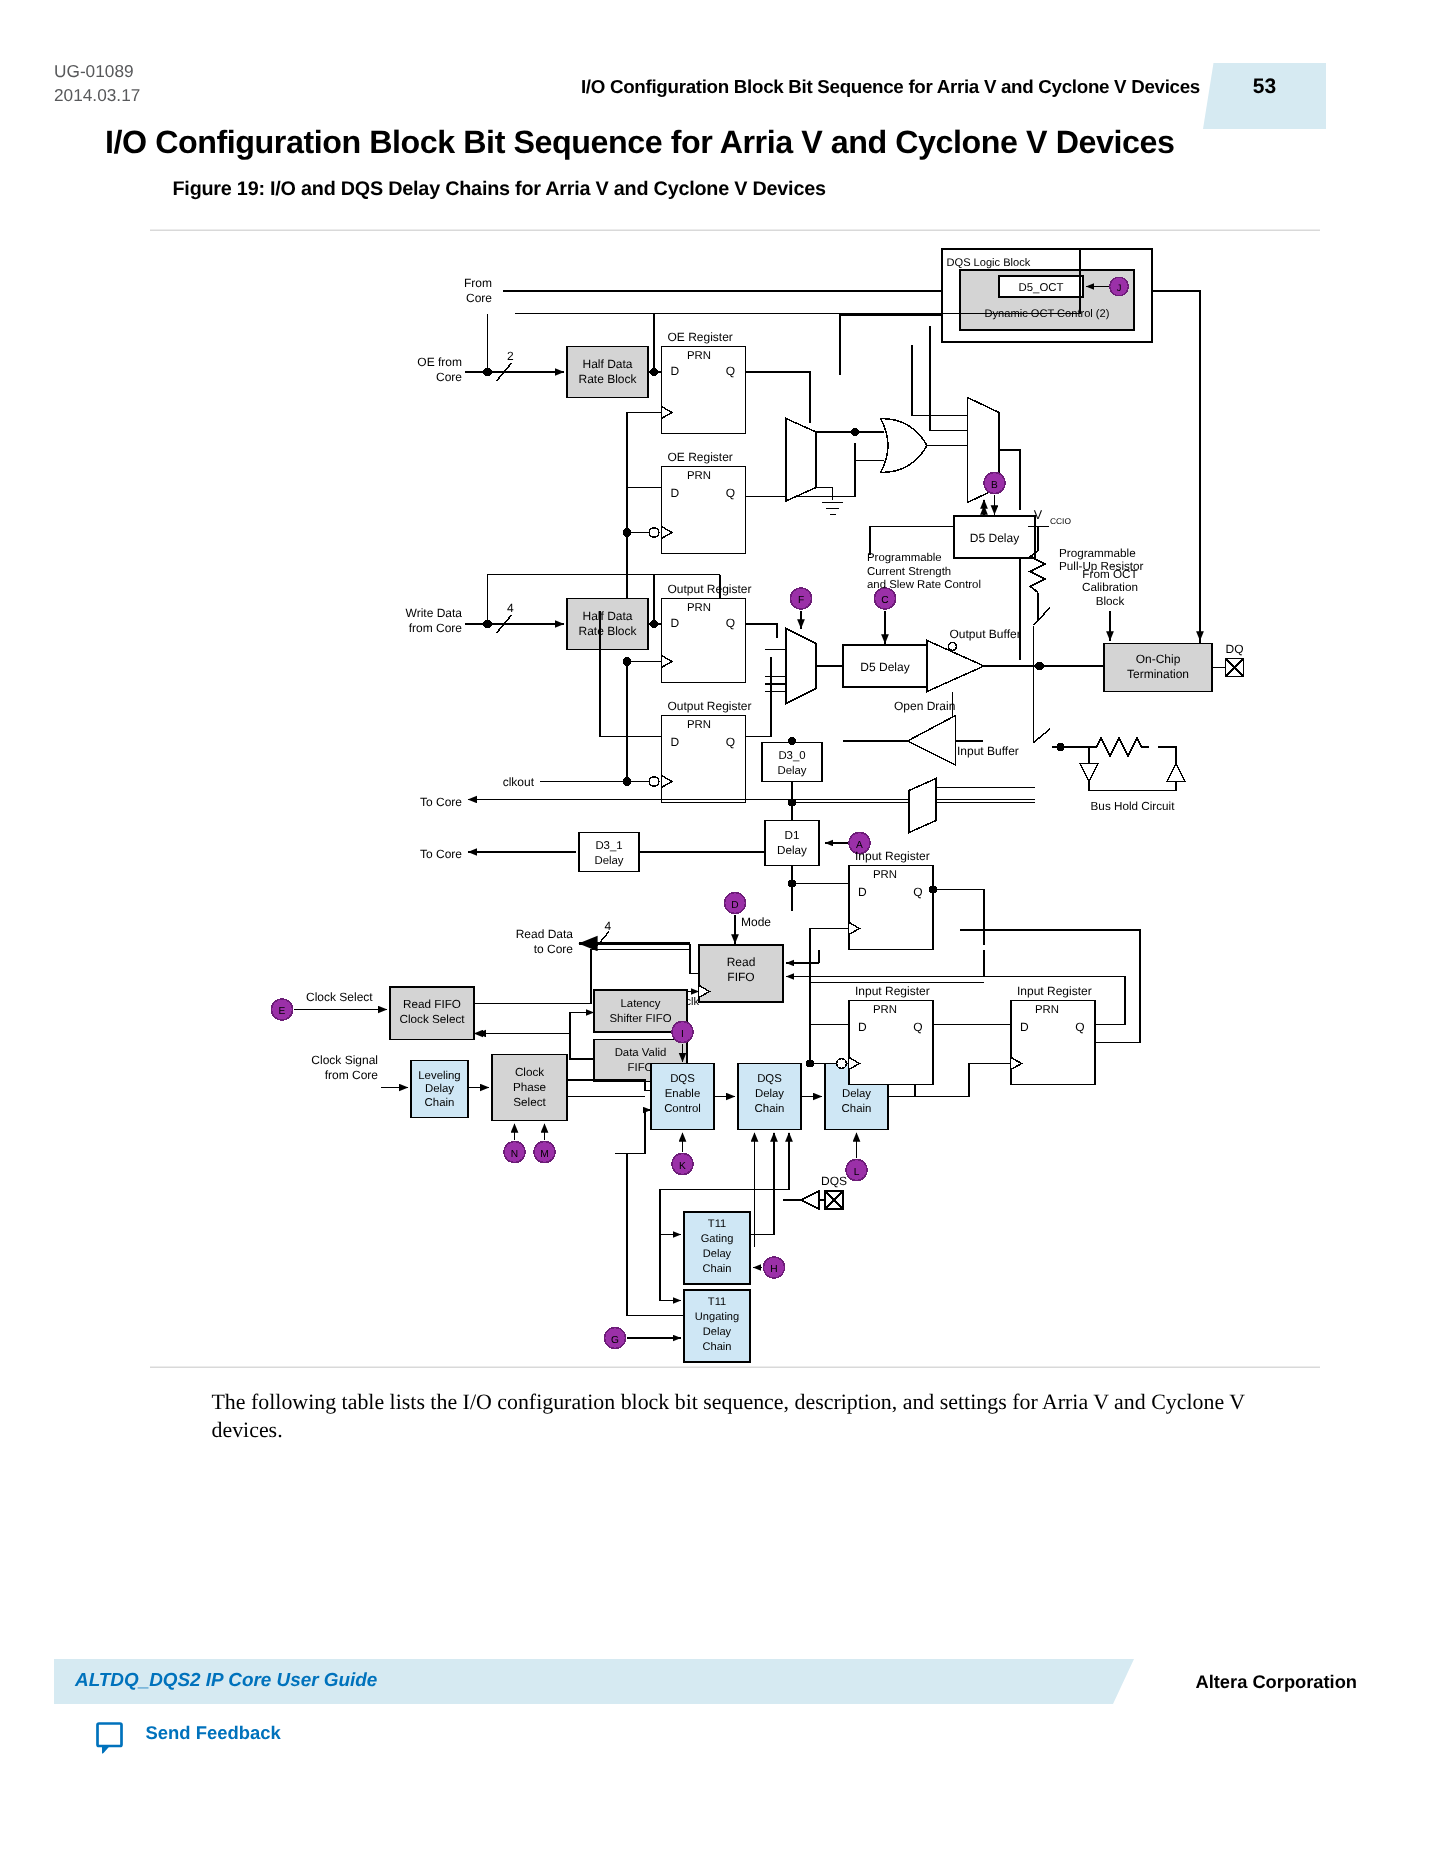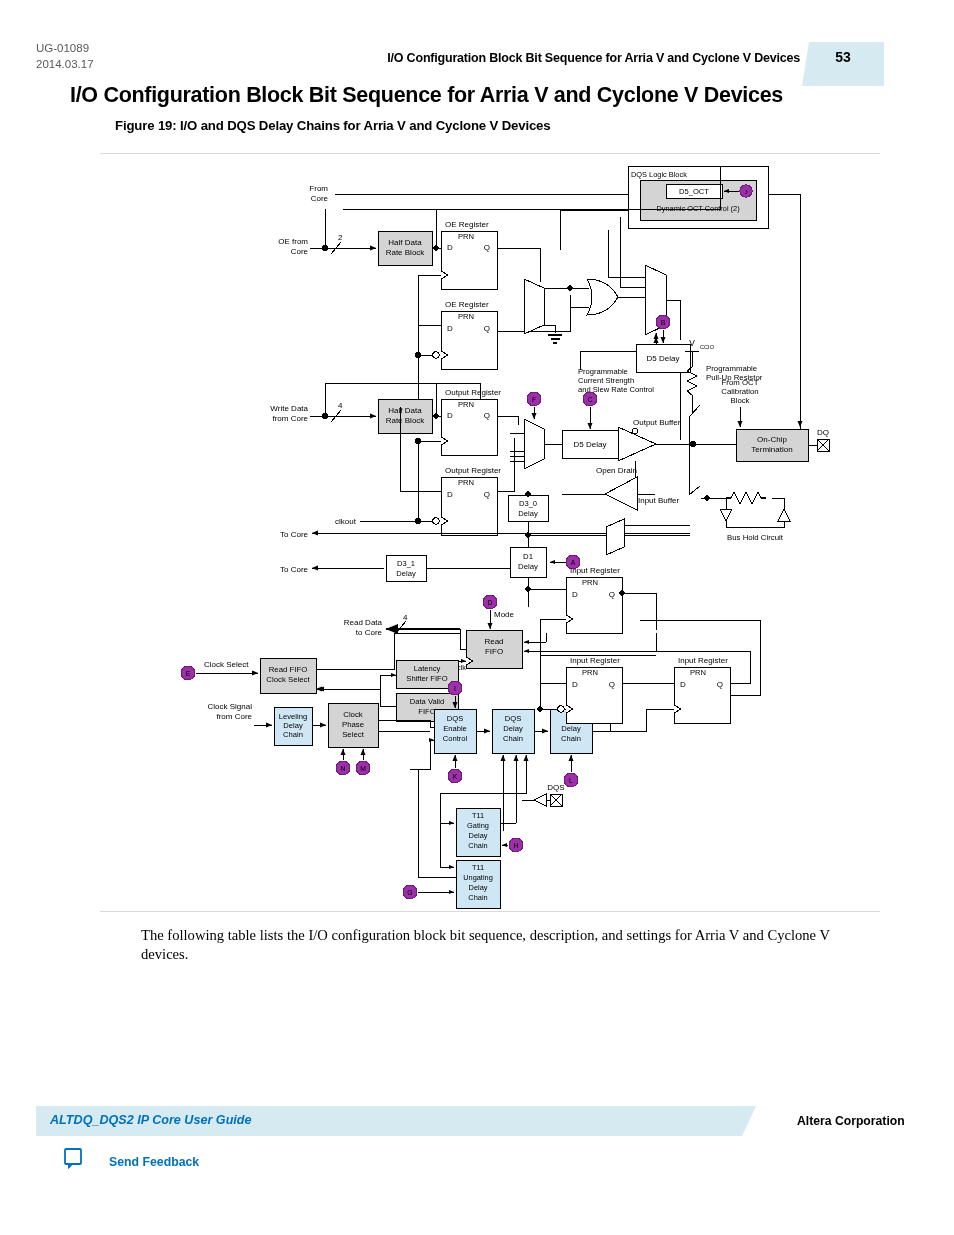--- a/index.html
+++ b/index.html
@@ -61,21 +61,21 @@
     clip-path: polygon(0 0, 100% 0, calc(100% - 14px) 100%, 0 100%);
   }
   .footer-guide {
     position:absolute; left:50px; top:1113px;
     font-size:12.6px; font-weight:700; color:#0072bc; white-space:nowrap;font-style:italic;
   }
   .footer-corp {
     position:absolute; left:762px; top:1114px;
     font-size:12.2px; font-weight:700; color:#000; white-space:nowrap;margin-left:35px;
   }
-  .feedback { position:absolute; left:64px; top:1148px; display:flex; align-items:flex-end; gap:26px; }
+  .feedback { position:absolute; left:64px; top:1148px; display:flex; align-items:flex-start; gap:14px; }
   .feedback-label { font-size:12.3px; font-weight:700; color:#0072bc; white-space:nowrap; }
   
   #diagram text {
     font-family:"Liberation Sans", sans-serif;
     fill:#000;
   }
 </style>
 </head>
 <body>
 

